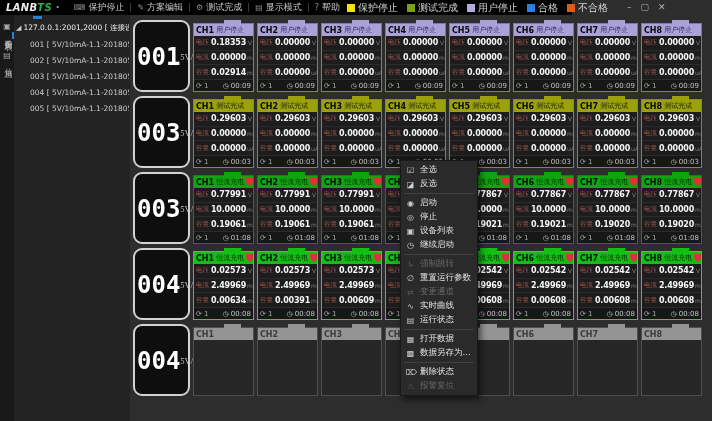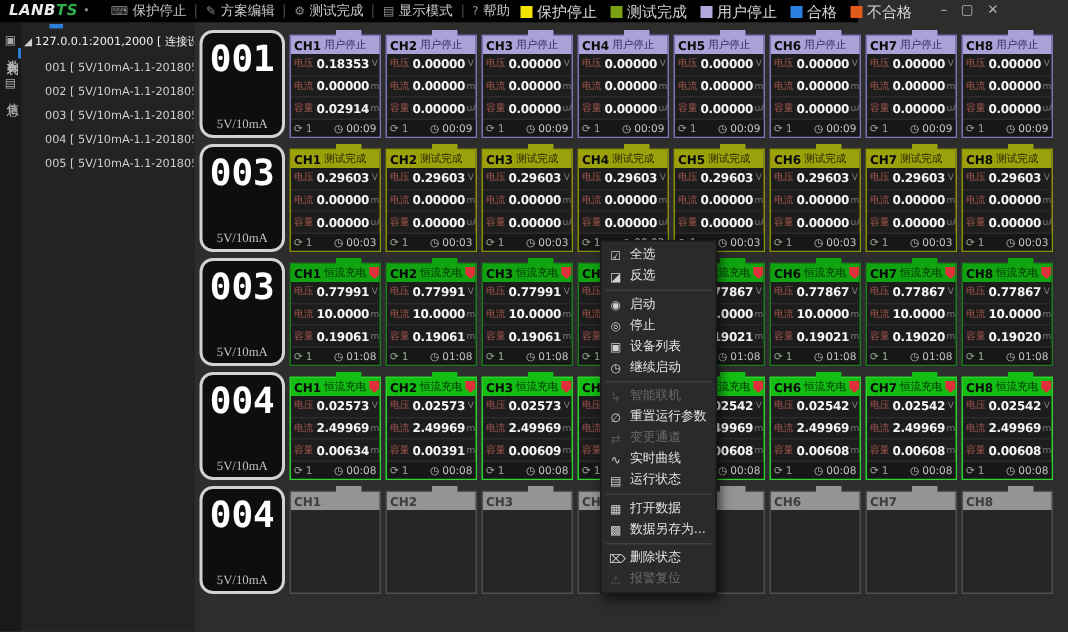--- a/index.html
+++ b/index.html
@@ -34,21 +34,21 @@
   .sidebar { position:absolute; top:15px; left:14px; width:116px; height:406px; background:#232323; padding:6px 1px 0 1px; }
   .tree-root { display:flex; align-items:center; gap:2px; font-size:7.5px; color:#f2f2f2; white-space:nowrap; overflow:hidden; padding:2px 0 3px 1px; }
   .tree-root .arrow { font-size:7px; color:#cfcfcf; flex:none; }
   .tree-child { font-size:7.5px; color:#cdcdcd; white-space:nowrap; overflow:hidden; padding:3.5px 0 3.5px 15px; }
   .splitter { position:absolute; top:1px; left:19px; width:9px; height:3px; background:#2d7fd6; }
 
   
   .main { position:absolute; top:15px; left:130px; width:582px; height:406px; background:#2d2d2d; padding:5px 0 0 3px; }
   .devrow { display:flex; gap:3px; margin-bottom:4px; height:72px; }
   .devpanel { width:57px; height:72px; flex:none; background:#0e0e0e; border:2px solid #d2d2d2; border-radius:9px;
-              display:flex; flex-direction:column; align-items:center; justify-content:space-between; padding:5px 2px 3px 2px; }
+              display:flex; align-items:center; justify-content:space-between; padding:5px 2px 3px 2px; }
   .seg { font-family:"DejaVu Sans Mono", monospace; font-weight:bold; font-size:24px; line-height:1; color:#ffffff; letter-spacing:0; }
   .spec { font-size:8.5px; color:#c2c2c2;font-family:Liberation Serif, serif; }
 
   .card { width:61px; height:69px; flex:none; margin-top:3px; position:relative;
           background:#1d1d1d; border:1px solid var(--bc); display:flex; flex-direction:column; }
   .card .nub { position:absolute; top:-4px; left:30px; width:17px; height:4px; background:var(--hb); }
   .chead { height:12px; flex:none; background:var(--hb); display:flex; align-items:center; padding:0 2px; gap:2px; overflow:hidden; }
   .cname { font-size:8px; font-weight:bold; color:#0a0a0a; }
   .cstatus { font-size:7px; color:var(--st); white-space:nowrap; }
   .shield { margin-left:auto; width:7px; height:8px; flex:none; background:#e0303c;
@@ -1306,21 +1306,21 @@
       <span class="cicon">▣</span>
       <span>设备列表</span>
     </div>
     <div class="ctx-item">
       <span class="cicon">◷</span>
       <span>继续启动</span>
     </div>
     <div class="ctx-sep"></div>
     <div class="ctx-item disabled">
       <span class="cicon">↳</span>
-      <span>智能联机</span>
+      <span>强制跳转</span>
     </div>
     <div class="ctx-item">
       <span class="cicon">∅</span>
       <span>重置运行参数</span>
     </div>
     <div class="ctx-item disabled">
       <span class="cicon">⇄</span>
       <span>变更通道</span>
     </div>
     <div class="ctx-item">

